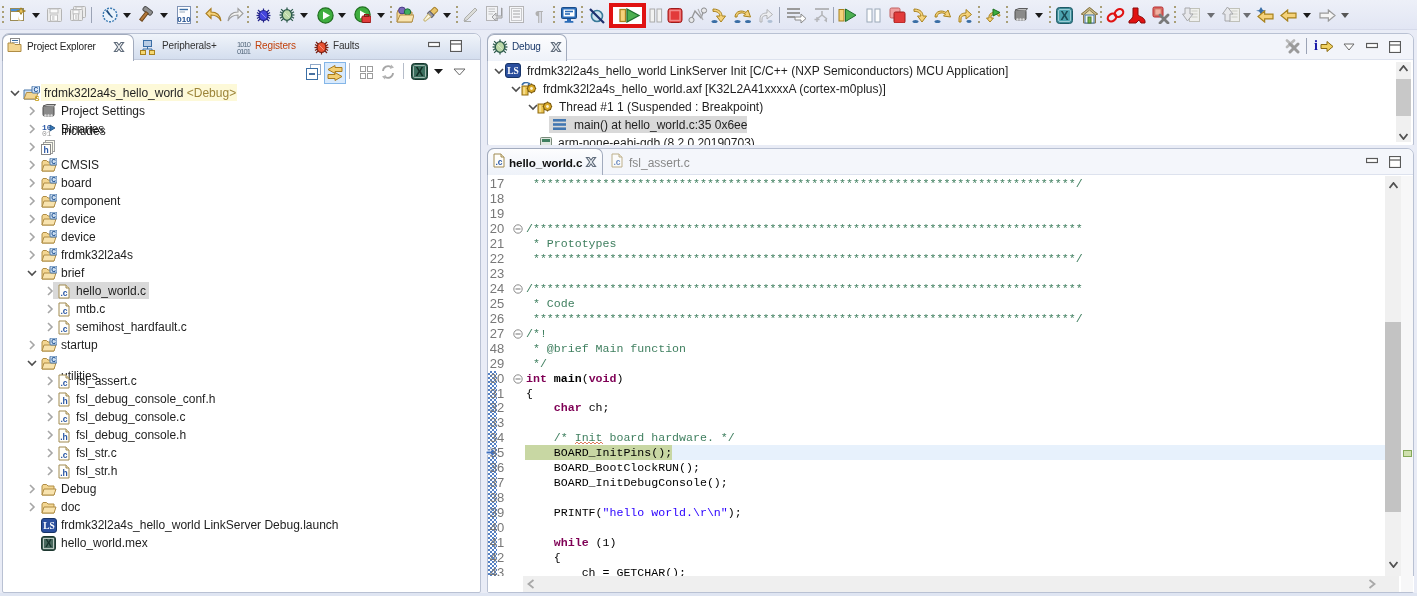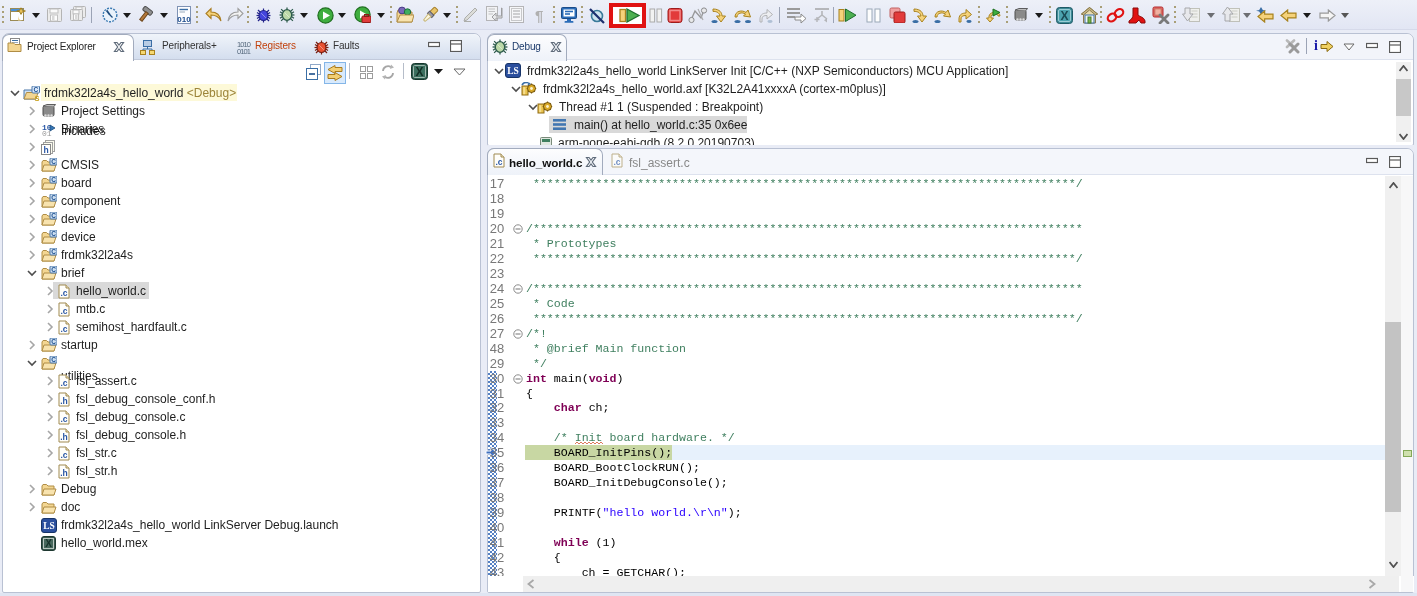--- a/index.html
+++ b/index.html
@@ -861,21 +861,21 @@
 <div class="codeline" style="top:326px"><span class="cmt">/*!</span></div>
 <div class="lnum" style="left:483px;top:341px">48</div>
 <div class="codeline" style="top:341px"><span class="cmt"> * @brief Main function</span></div>
 <div class="lnum" style="left:483px;top:356px">29</div>
 <div class="codeline" style="top:356px"><span class="cmt"> */</span></div>
 <div class="lnum" style="left:483px;top:371px">30</div>
 <svg class="abs" style="left:513px;top:374px" width="10" height="10">
     <circle cx="5" cy="5" r="4.2" fill="#fff" stroke="#8a8a8a"></circle>
     <line x1="2.5" y1="5" x2="7.5" y2="5" stroke="#8a8a8a" stroke-width="1.2"></line>
   </svg>
-<div class="codeline" style="top:371px"><span class="kw">int</span> <span style="font-weight:normal">main</span>(<span class="kw">void</span>)</div>
+<div class="codeline" style="top:371px"><span class="kw">int</span> <span style="font-weight:bold">main</span>(<span class="kw">void</span>)</div>
 <div class="lnum" style="left:483px;top:386px">31</div>
 <div class="codeline" style="top:386px">{</div>
 <div class="lnum" style="left:483px;top:400px">32</div>
 <div class="codeline" style="top:400px">    <span class="kw">char</span> ch;</div>
 <div class="lnum" style="left:483px;top:415px">33</div>
 <div class="codeline" style="top:415px"></div>
 <div class="lnum" style="left:483px;top:430px">34</div>
 <div class="codeline" style="top:430px"><span class="cmt">    /* Init board hardware. */</span></div>
 <div class="lnum" style="left:483px;top:445px">35</div>
 <div class="codeline" style="top:445px">    BOARD_InitPins();</div>

